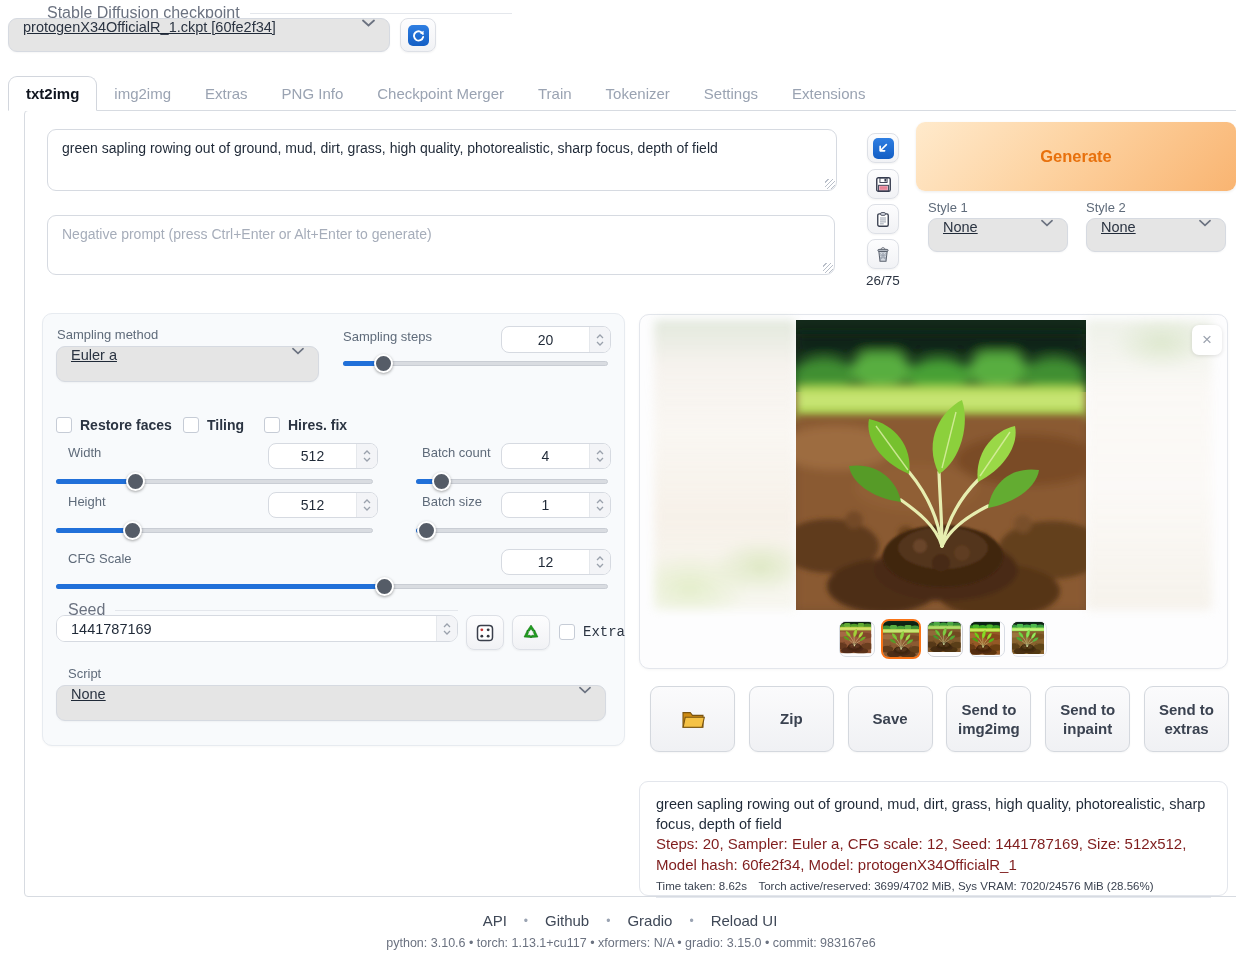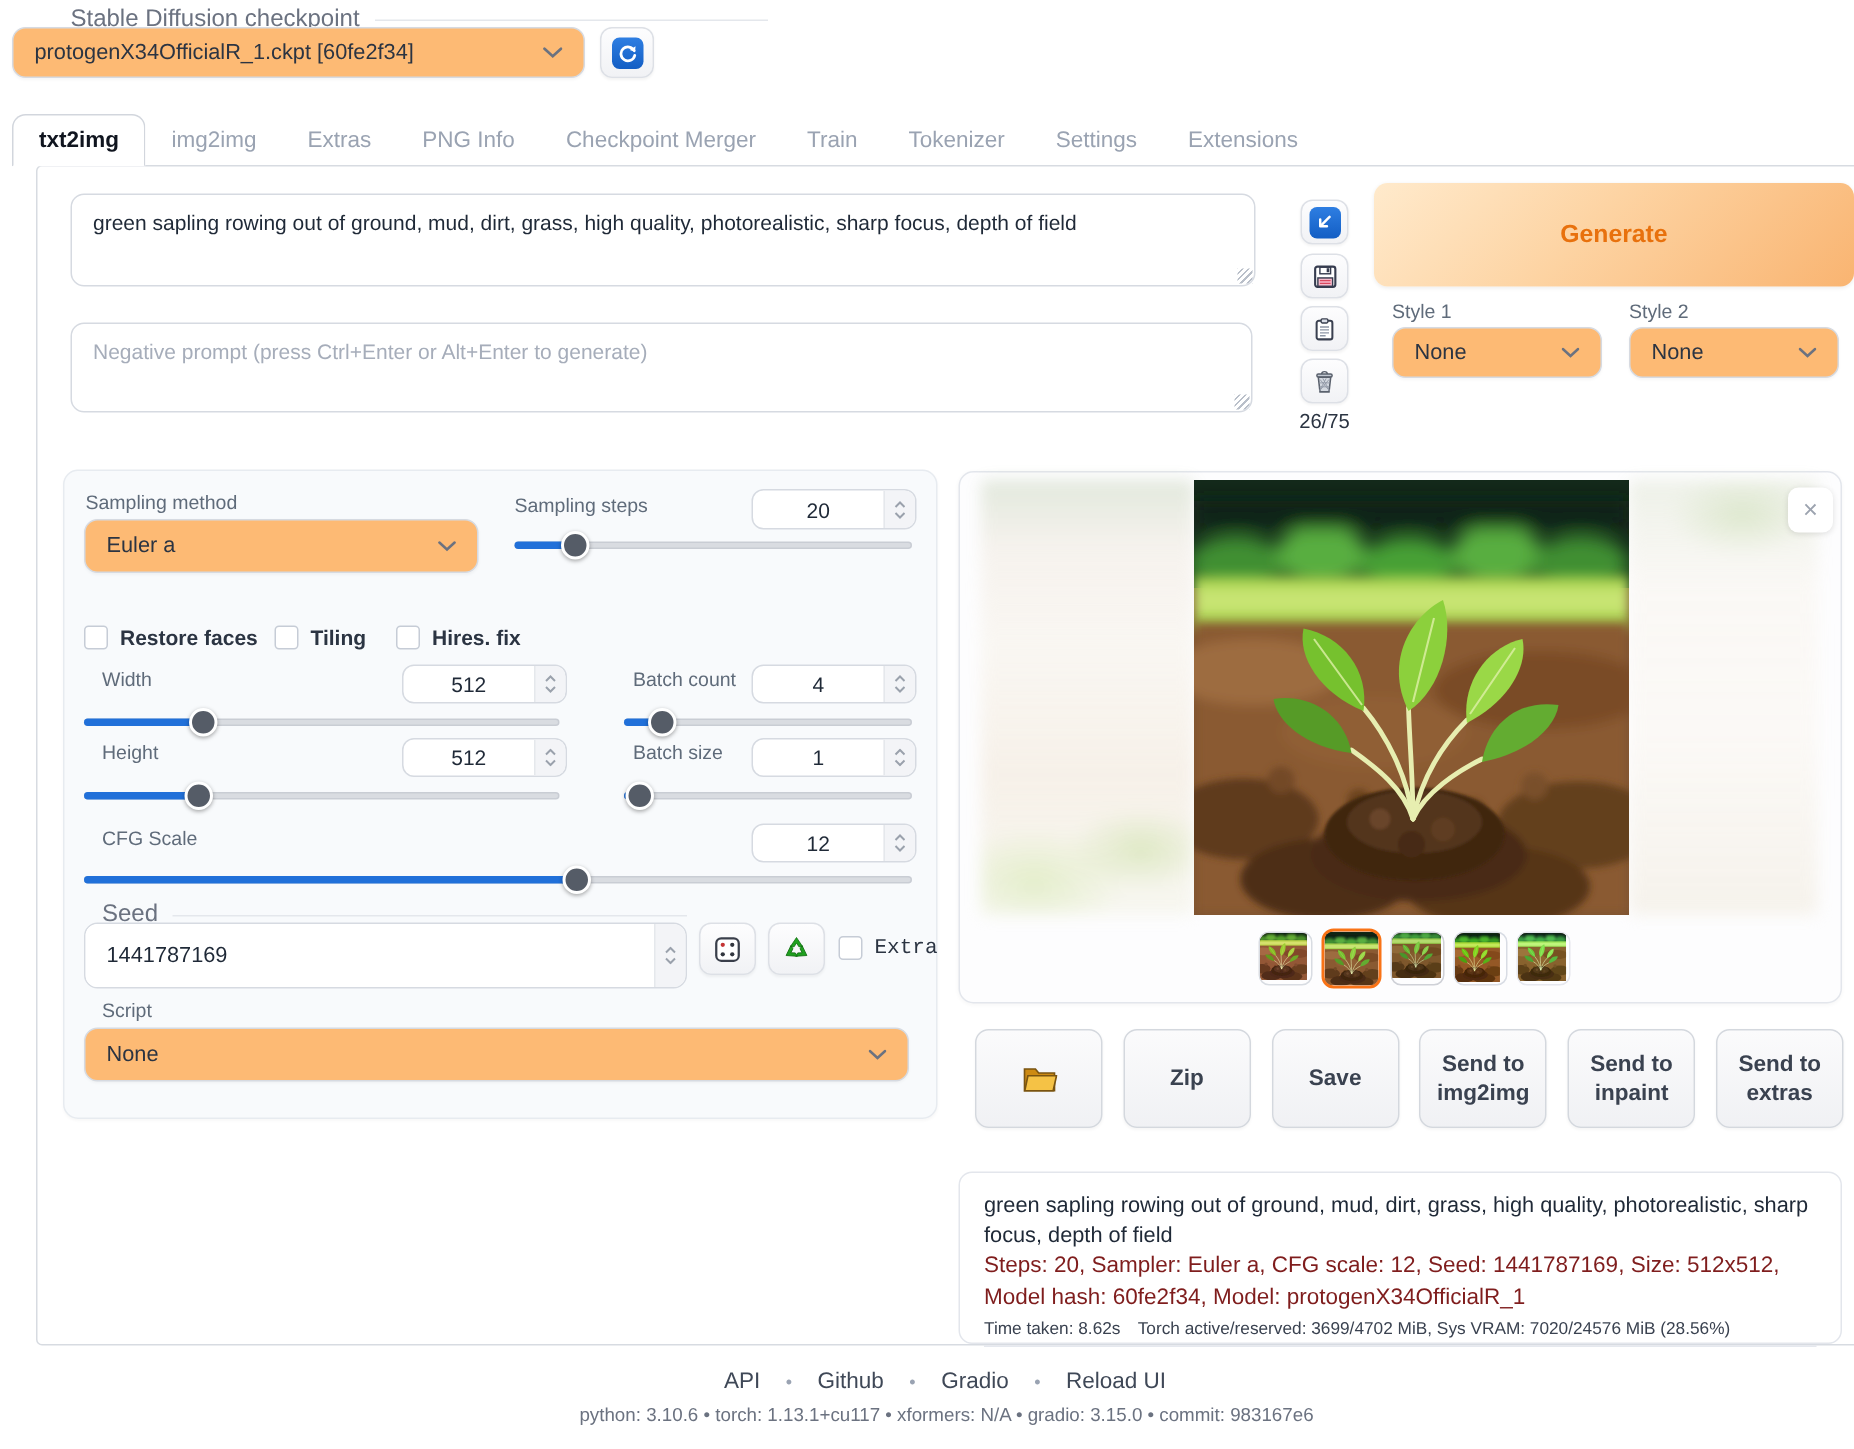--- a/index.html
+++ b/index.html
@@ -4,22 +4,22 @@
 <style>
   * { box-sizing: border-box; margin: 0; padding: 0; }
   html,body { width:1236px; height:966px; background:#ffffff; overflow:hidden;
     font-family:"Liberation Sans", sans-serif; color:#1f2937; }
   #app { position:relative; width:1236px; height:966px; }
 
   
   .ckpt-label-row{position:absolute;left:47px;top:4px;width:465px;display:flex;align-items:center;}
   .ckpt-label{font-size:16px;color:#6b7280;white-space:nowrap;}
   .field-line{flex:1;height:1px;background:#e4e7ec;margin-left:10px;}
-  .dd{display:flex;align-items:center;background:#fdba74;border:1px solid #d6dae1;border-radius:9px;
-      padding:0 14px;box-shadow:0 1px 2px rgba(0,0,0,.04);cursor:pointer;}
+  .dd{display:flex;align-items:flex-start;background:#e5e5e5;border:1px solid #d6dae1;border-radius:9px;
+      padding:0 14px;box-shadow:0 1px 2px rgba(0,0,0,.04);cursor:pointer;text-decoration:underline;}
   .dd span{flex:1;font-size:14.5px;color:#2b3442;white-space:nowrap;overflow:hidden;}
   .ckpt-dd{position:absolute;left:8px;top:18px;width:382px;height:34px;}
   .icon-btn{position:absolute;display:flex;align-items:center;justify-content:center;
       background:linear-gradient(#fdfdfe,#f1f2f5);border:1px solid #dde0e6;border-radius:8px;
       box-shadow:0 1px 2px rgba(0,0,0,.05);cursor:pointer;}
   .refresh-btn{left:400px;top:18px;width:36px;height:34px;}
   .emoji-blue{width:21px;height:21px;border-radius:5px;background:linear-gradient(#2e7ee2,#135ec4);
       display:flex;align-items:center;justify-content:center;}
 
   
@@ -424,21 +424,21 @@
       <div class="slider" style="left:13px;top:263px;width:552px;">
         <div class="track"></div>
           <div class="fill" style="width:59.5%;"></div>
           <div class="thumb" style="left:59.5%;"></div>
       </div>
 
       <div class="ckpt-label-row" style="left:25px;top:287px;width:390px;">
         <span class="ckpt-label">Seed</span>
         <div class="field-line"></div>
       </div>
-      <div class="seed-input" style="left:13px;top:301px;width:402px;height:44px;">
+      <div class="seed-input" style="left:13px;top:301px;width:402px;height:27px;">
         <input value="1441787169" style="">
         <div class="spin" style="background:#f3f4f7;">
           <svg width="8" height="5" viewBox="0 0 8 5">
               <path d="M1,4 L4,1 L7,4" stroke="#9aa1ac" stroke-width="1.3" fill="none"></path>
             </svg>
           <svg width="8" height="5" viewBox="0 0 8 5">
               <path d="M1,1 L4,4 L7,1" stroke="#9aa1ac" stroke-width="1.3" fill="none"></path>
             </svg>
         </div>
       </div>

